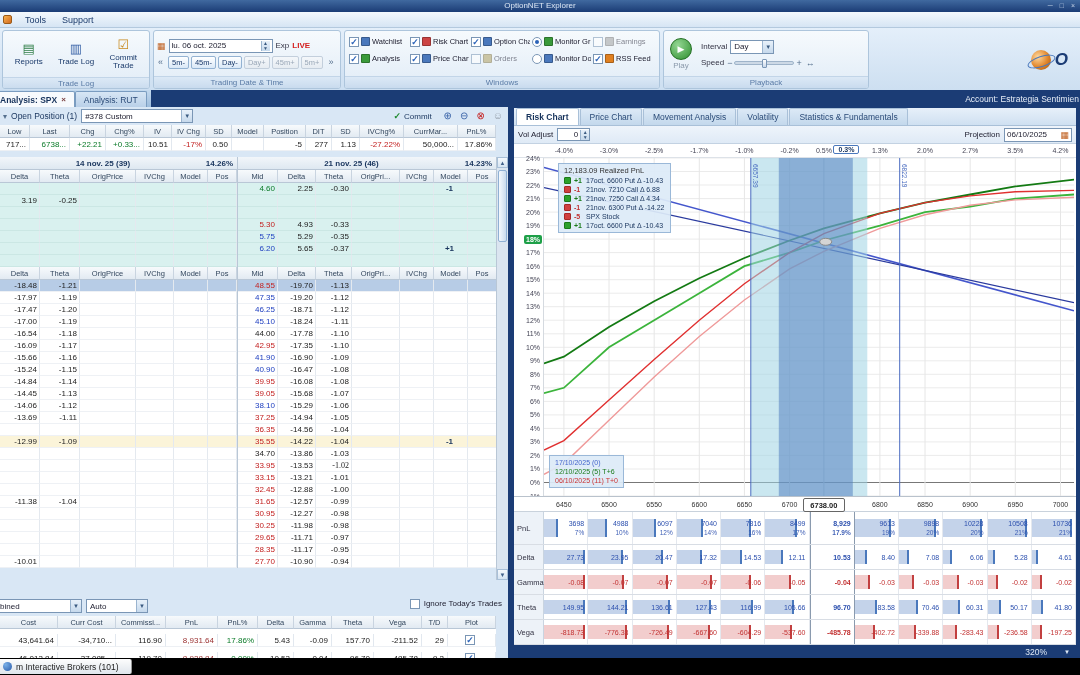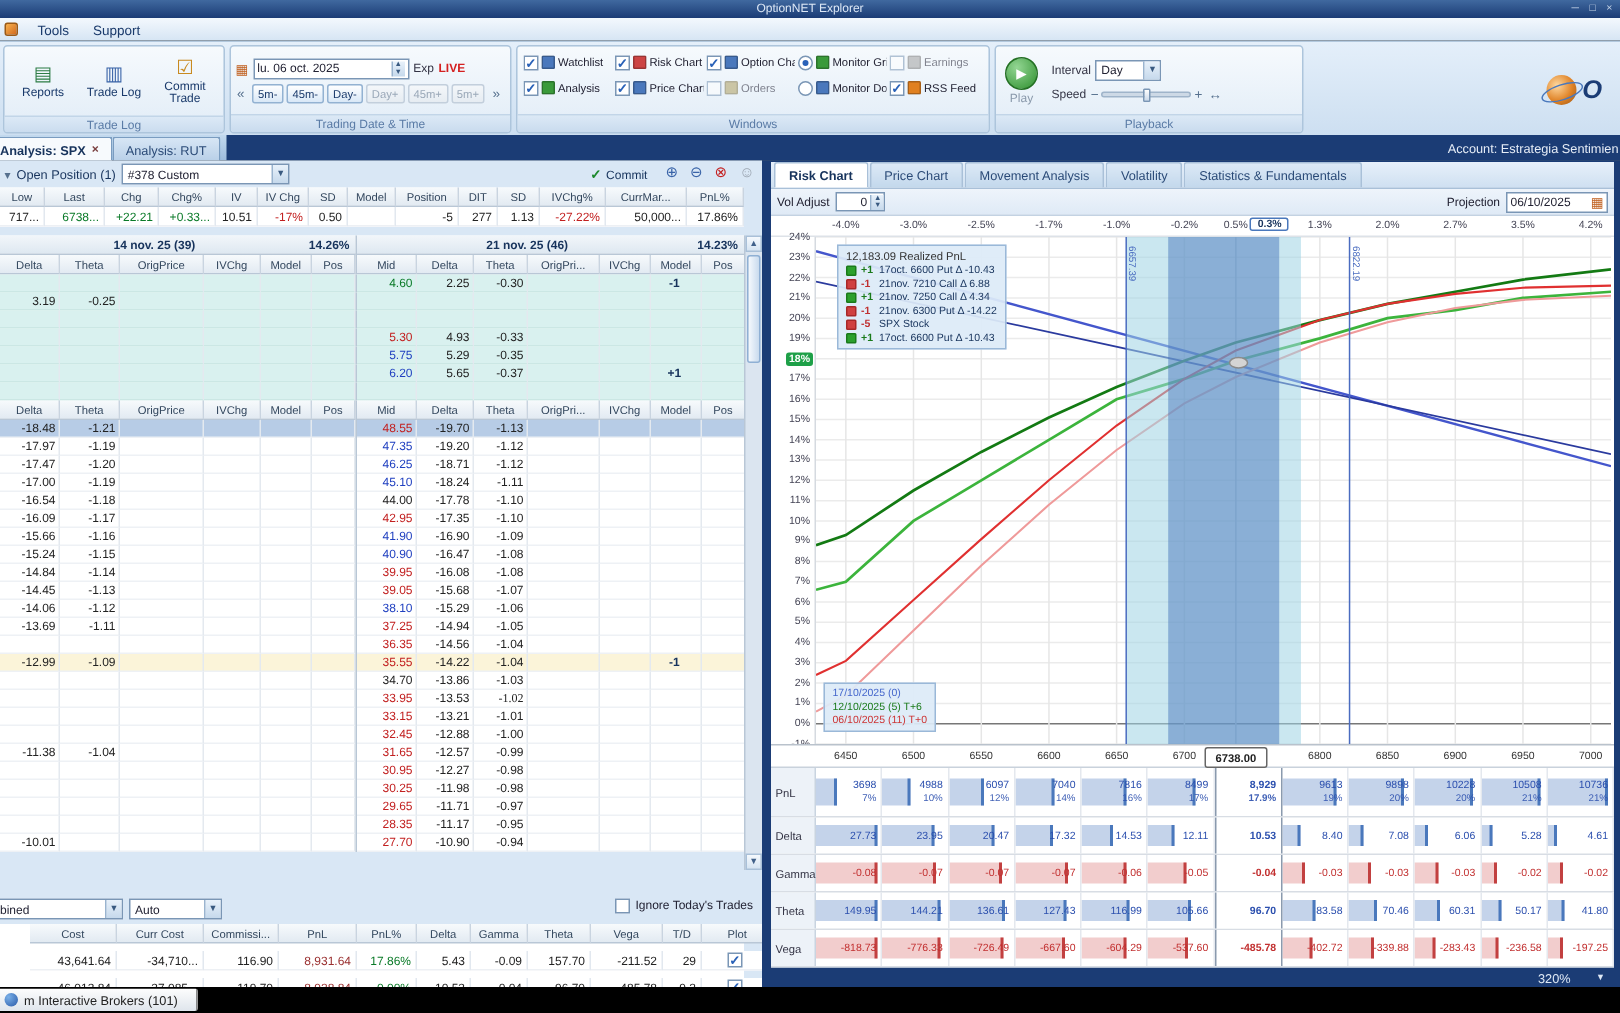--- a/index.html
+++ b/index.html
@@ -91,21 +91,21 @@
 .exph{height:13px;}
 .exph .half{align-items:center;background:linear-gradient(#f2f6fa,#dee8f1);border-bottom:1px solid #b9c7d6;font-weight:bold;color:#17335c;}
 .exp-title{flex:1;text-align:center;font-size:8px;}
 .exp-iv{font-size:8px;padding-right:4px;}
 .vscroll{position:absolute;left:496px;top:50px;width:12px;height:423px;display:flex;flex-direction:column;background:#dbe5f0;border-left:1px solid #b9c7d6;}
 .sb-btn{height:11px;font-size:6px;text-align:center;line-height:10px;color:#41618a;background:linear-gradient(#f5f9fd,#d6e4f2);border:1px solid #a9c0d8;}
 .sb-track{flex:1;position:relative;}
 .sb-thumb{position:absolute;left:1px;right:1px;top:2px;height:72px;background:linear-gradient(90deg,#f5f9fd,#c9dbee);border:1px solid #8fb0d4;border-radius:2px;}
 .chain-footer{position:absolute;left:0;top:492px;width:508px;height:16px;display:flex;align-items:flex-start;gap:4px;padding:0 6px 0 0;font-size:8px;color:#223;}
 .totals{position:absolute;left:0;top:509px;width:496px;background:#fff;}
-.trow{display:flex;height:18px;margin-left:20px;}
+.trow{display:flex;height:18px;}
 .plotcell{justify-content:center !important;}
 
 .right-panel{position:absolute;left:508px;top:107px;width:572px;height:551px;background:#1b3c75;padding:1px 4px 13px 6px;}
 .rp-inner{width:562px;height:537px;background:#eef4fb;display:flex;flex-direction:column;overflow:hidden;}
 .rp-tabs{height:18px;display:flex;align-items:flex-end;background:linear-gradient(#e7f0fa,#cfe0f1);border-bottom:1px solid #a9c0d8;padding-left:2px;flex:none;}
 .rtab{height:17px;padding:0 9px;display:flex;align-items:center;font-size:8.5px;color:#2a4a77;border:1px solid #a9c0d8;border-bottom:none;border-radius:2px 2px 0 0;background:linear-gradient(#dce9f6,#c3d8ec);margin-right:1px;white-space:nowrap;}
 .rtab.active{background:#fff;font-weight:bold;color:#17335c;}
 .rp-volrow{height:18px;display:flex;align-items:center;gap:4px;padding:0 4px;background:linear-gradient(#eef4fb,#dfeaf6);border-bottom:1px solid #c3d2e2;font-size:8px;color:#223;flex:none;}
 .spinbox{display:inline-flex;border:1px solid #7a96b5;background:#fff;height:13px;align-items:center;}
 .spinval{width:22px;text-align:right;padding-right:2px;font-size:8px;}

